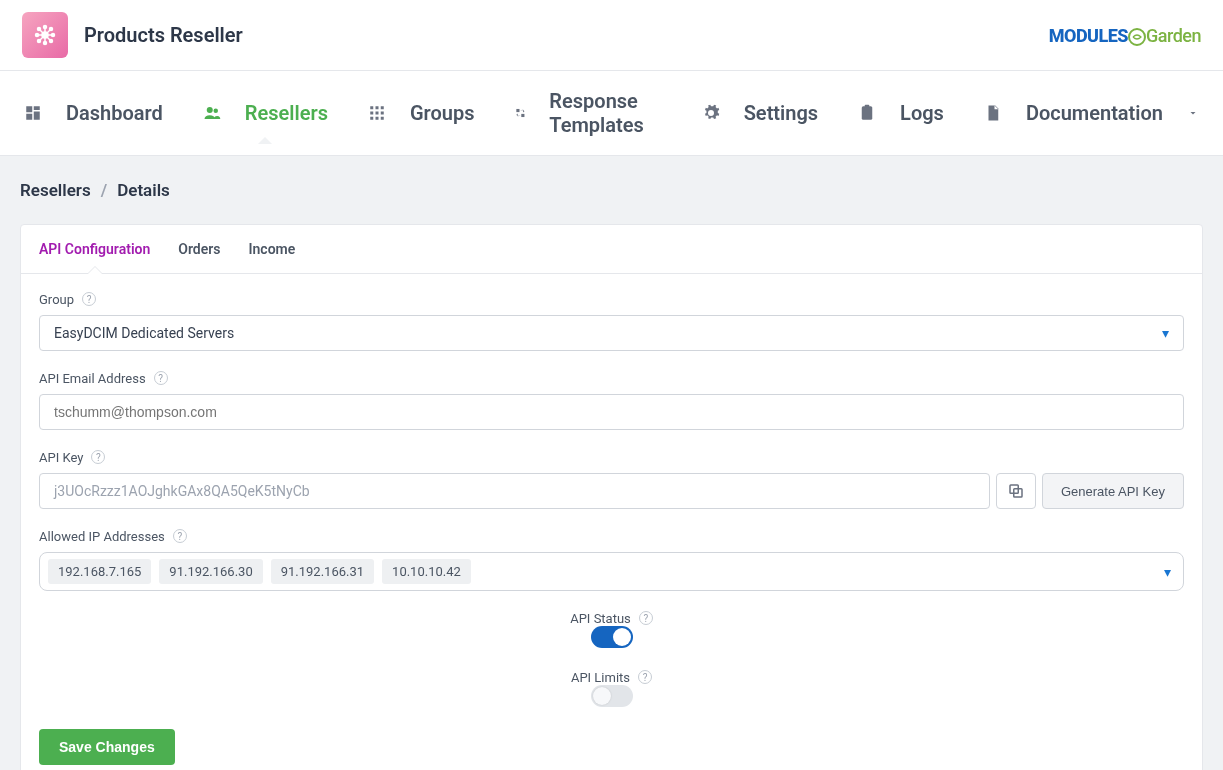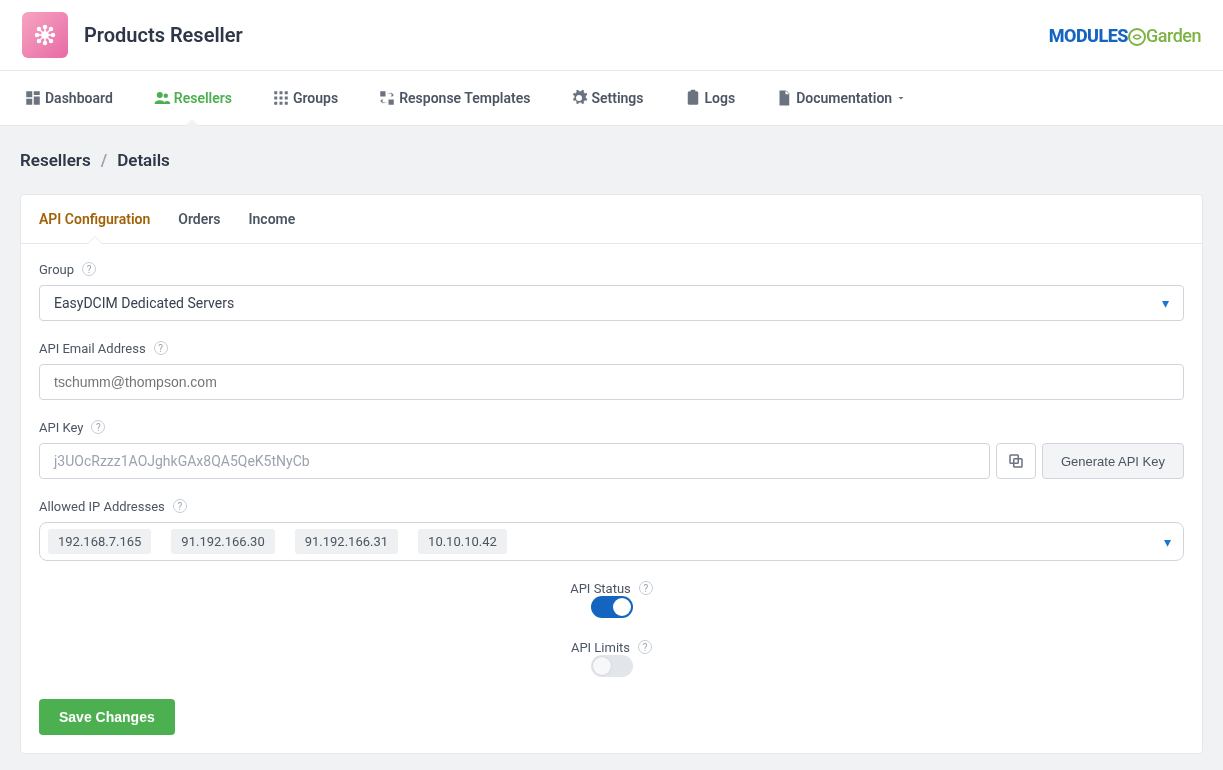--- a/index.html
+++ b/index.html
@@ -37,25 +37,25 @@
   .main-nav {
     background: #fff;
     border-top: 1px solid #e5e7eb;
     border-bottom: 1px solid #e5e7eb;
     display: flex;
     align-items: center;
     padding: 0 8px;
     gap: 8px;
   }
   .nav-item {
-    display: flex; align-items: center; gap: 3px;
+    display: flex; align-items: center; gap: 24px;
     padding: 18px 16px;
     color: #4b5563;
     font-weight: 600;
-    font-size: 14px;
+    font-size: 20px;
     cursor: pointer;
     position: relative;
   }
   .nav-item.active { color: #4caf50; }
   .nav-item.active::after {
     content:'';
     position:absolute; bottom:-1px; left:50%;
     transform:translateX(-50%);
     width:0; height:0;
     border-left:7px solid transparent;
@@ -73,21 +73,21 @@
     background:#fff; border:1px solid #e5e7eb; border-radius:4px;
   }
   .tabs {
     display:flex; gap:28px; padding:0 18px;
     border-bottom:1px solid #e5e7eb;
   }
   .tab {
     padding:16px 0; font-weight:600; color:#4b5563; cursor:pointer;
     position:relative;
   }
-  .tab.active { color:#a16207; }
+  .tab.active { color:#a21caf; }
   .tab.active::after {
     content:'';
     position:absolute; bottom:-1px; left:50%;
     transform:translateX(-50%);
     width:0; height:0;
     border-left:7px solid transparent;
     border-right:7px solid transparent;
     border-bottom:7px solid #fff;
     filter: drop-shadow(0 -1px 0 #e5e7eb);
   }
@@ -122,21 +122,21 @@
     cursor:pointer;
   }
   .gen-btn {
     padding:0 18px; border:1px solid #d1d5db; border-radius:4px;
     background:#f3f4f6; color:#4b5563; font-weight:500; font-size:13px;
     cursor:pointer;
   }
 
   .ip-chips-box {
     width:100%; border:1px solid #d1d5db; border-radius:8px;
-    padding:6px 8px; display:flex; align-items:center; gap:20px;
+    padding:6px 8px; display:flex; align-items:center; gap:8px;
     flex-wrap:wrap; cursor:text; position:relative;
   }
   .chip {
     background:#eef0f2; border-radius:3px; padding:5px 10px;
     font-size:13px; color:#4b5563;
   }
   .ip-chips-box .chev { position:absolute; right:12px; top:50%; transform:translateY(-50%); }
 
   .toggle-row {
     display:flex; justify-content:space-between; align-items:center;

